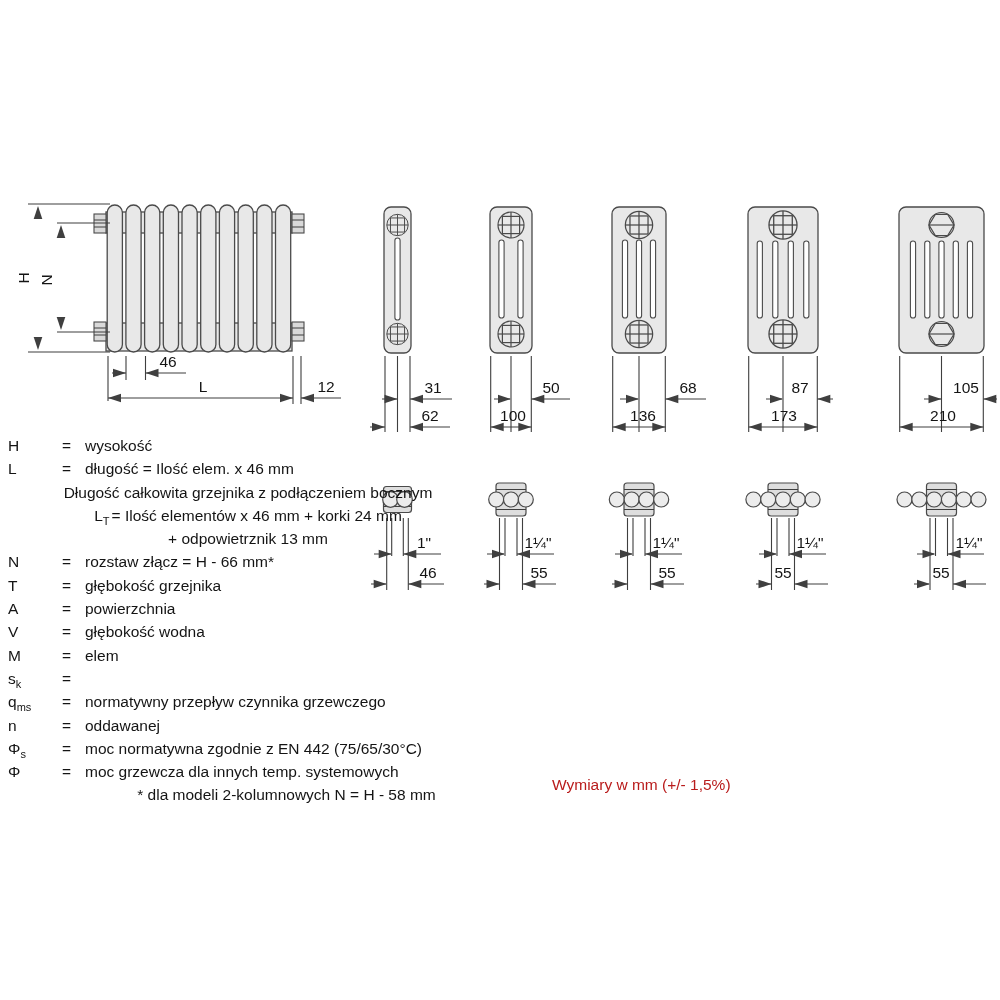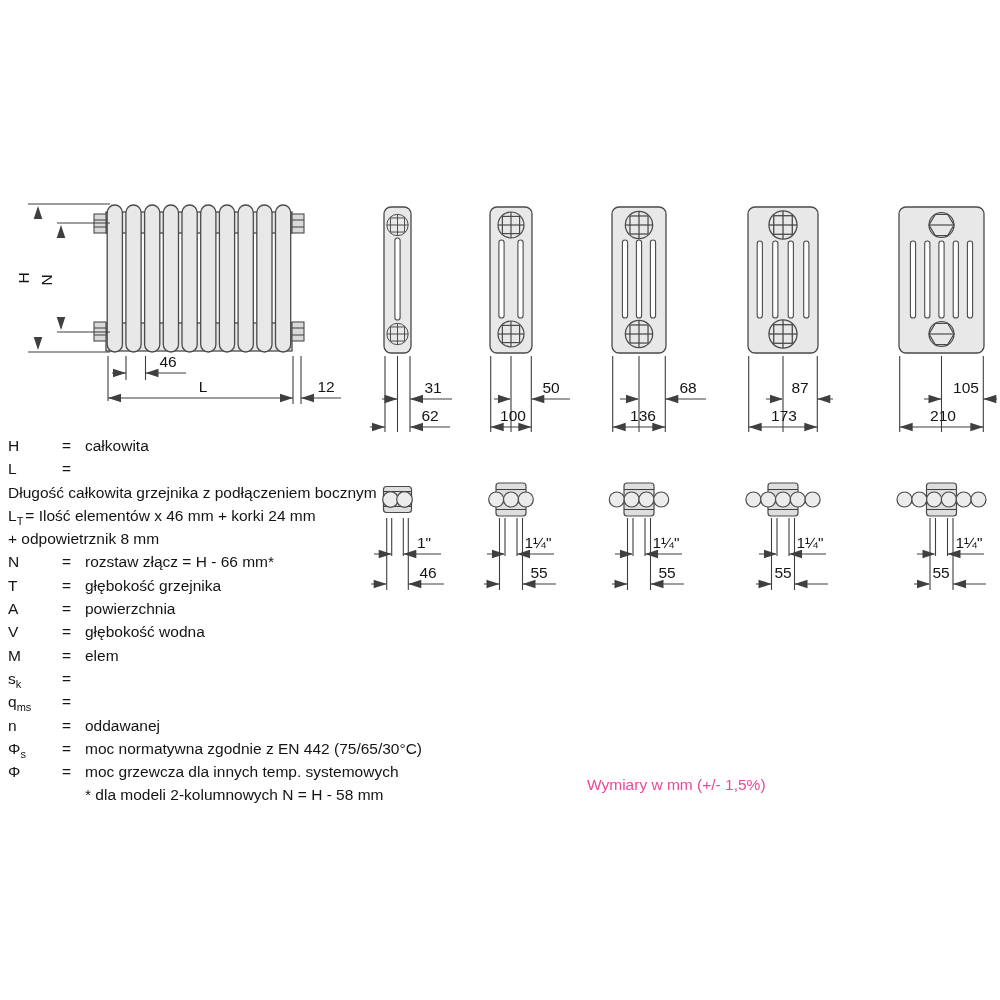--- a/index.html
+++ b/index.html
@@ -15,25 +15,25 @@
   .plugline{fill:none;stroke:#4a4a4a;stroke-width:1.2;}
   .nut{fill:#dedede;stroke:#4a4a4a;stroke-width:1.2;}
   .ucirc{fill:#ececec;stroke:#4a4a4a;stroke-width:1.2;}
   .dimtext{font:15.5px "Liberation Sans",sans-serif;fill:#141414;}
   
   .legend{position:absolute;left:8px;top:434px;width:480px;
           font-size:15.5px;line-height:23.3px;color:#141414;}
   .lrow{display:flex;white-space:nowrap;}
   .lrow .sym{width:54px;flex:none;}
   .lrow .eq{width:23px;flex:none;}
-  .lrow.flow{display:block;}
+  .lrow.flow{display:block;text-align:center;}
   .lrow.indent{padding-left:77px;}
   .legend sub,.lrow sub{font-size:11px;line-height:1;}
   .rest{margin-left:2px;}
-  .note{position:absolute;left:587px;top:776px;font-size:15.5px;color:#ec4899;white-space:nowrap;}
+  .note{position:absolute;left:552px;top:776px;font-size:15.5px;color:#b91c1c;white-space:nowrap;}
 </style>
 </head>
 <body>
 
 <div id="stage">
 
 <svg id="drawing" width="1000" height="1000" viewBox="0 0 1000 1000">
   <defs>
     <path id="ar" class="arr" d="M0 0 L-13 -4.3 L-13 4.3 Z"></path>
     <path id="al" class="arr" d="M0 0 L13 -4.3 L13 4.3 Z"></path>
@@ -286,31 +286,32 @@
     <use href="#ar" x="930" y="584"></use>
         <use href="#al" x="953" y="584"></use>
     <text class="dimtext" x="941" y="578" text-anchor="middle">55</text>
   </g>
 </svg>
 
 <div class="legend">
   <div class="lrow">
     <span class="sym"><span>H</span></span>
         <span class="eq">=</span>
-        <span class="def">całkowita</span>
+        <span class="def">wysokość</span>
   </div>
   <div class="lrow">
     <span class="sym"><span>L</span></span>
         <span class="eq">=</span>
+        <span class="def">długość = Ilość elem. x 46 mm</span>
   </div>
   <div class="lrow flow">Długość całkowita grzejnika z podłączeniem bocznym</div>
   <div class="lrow flow">
     <span>L</span><sub>T</sub><span class="rest">= Ilość elementów x 46 mm + korki 24 mm</span>
   </div>
-  <div class="lrow flow">+ odpowietrznik 8 mm</div>
+  <div class="lrow flow">+ odpowietrznik 13 mm</div>
   <div class="lrow">
     <span class="sym"><span>N</span></span>
         <span class="eq">=</span>
         <span class="def">rozstaw złącz = H - 66 mm*</span>
   </div>
   <div class="lrow">
     <span class="sym"><span>T</span></span>
         <span class="eq">=</span>
         <span class="def">głębokość grzejnika</span>
   </div>
@@ -329,20 +330,21 @@
         <span class="eq">=</span>
         <span class="def">elem</span>
   </div>
   <div class="lrow">
     <span class="sym"><span>s</span><sub>k</sub></span>
         <span class="eq">=</span>
   </div>
   <div class="lrow">
     <span class="sym"><span>q</span><sub>ms</sub></span>
         <span class="eq">=</span>
+        <span class="def">normatywny przepływ czynnika grzewczego</span>
   </div>
   <div class="lrow">
     <span class="sym"><span>n</span></span>
         <span class="eq">=</span>
         <span class="def">oddawanej</span>
   </div>
   <div class="lrow">
     <span class="sym"><span>Φ</span><sub>s</sub></span>
         <span class="eq">=</span>
         <span class="def">moc normatywna zgodnie z EN 442 (75/65/30°C)</span>

